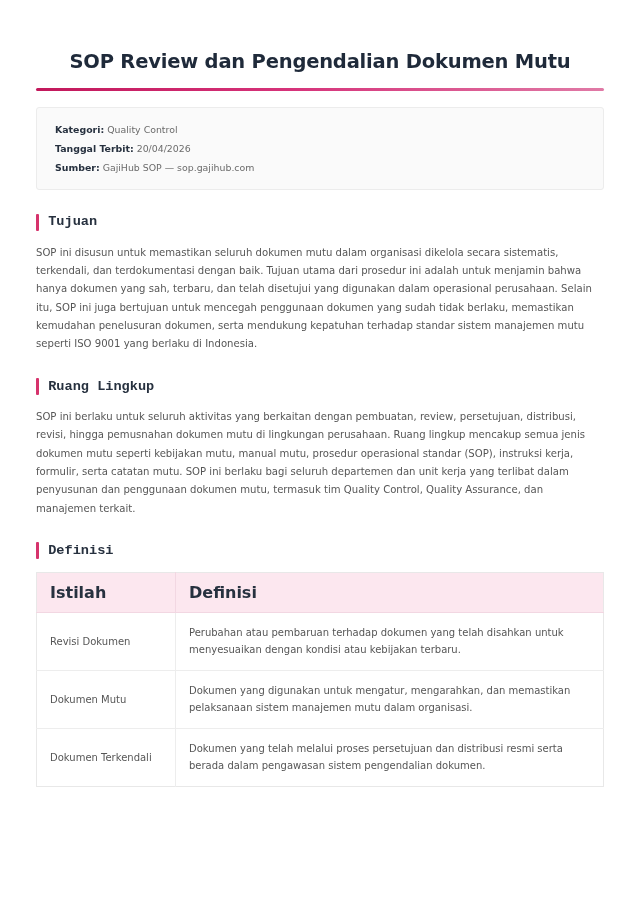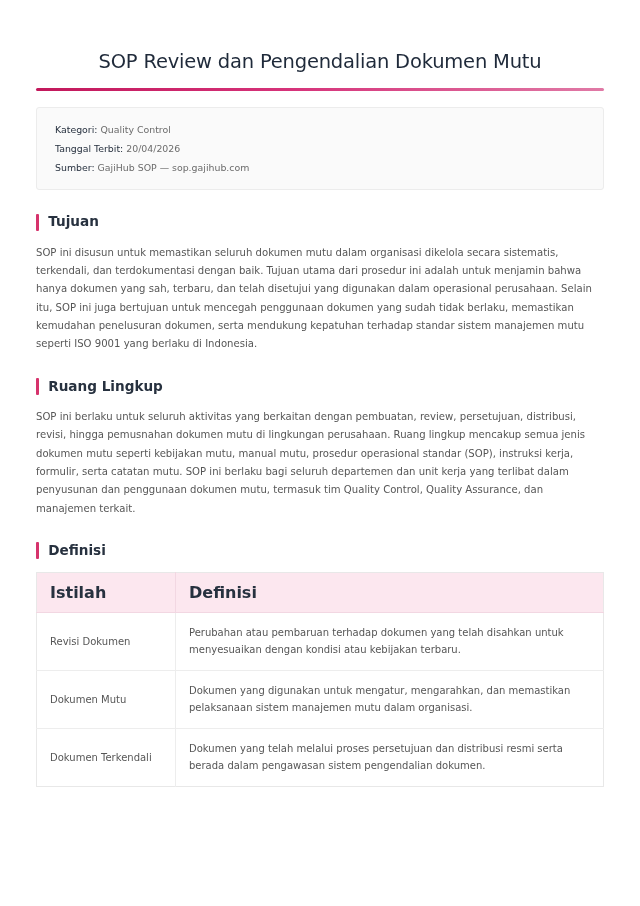--- a/index.html
+++ b/index.html
@@ -21,21 +21,21 @@
     padding: 0 36px;
     position: relative;
   }
 
   
   .doc-title {
     margin: 0;
     padding-top: 50px;
     text-align: center;
     font-size: 19.5px;
-    font-weight: normal;
+    font-weight: bold;
     letter-spacing: -0.2px;
     color: #1f2a3a;
     line-height: 1.25;
   }
   .title-rule {
     margin-top: 14px;
     height: 2.5px;
     border-radius: 2px;
     background: linear-gradient(to right, #c2185b 0%, #d6337a 45%, #e07aa6 100%);
   }
@@ -49,21 +49,21 @@
     padding: 13px 18px 12px 18px;
   }
   .meta-row {
     font-size: 9.4px;
     line-height: 1.0;
     padding: 4.6px 0;
     color: #6b6b6b;
     white-space: nowrap;
   }
   .meta-label {
-    font-weight: normal;
+    font-weight: bold;
     color: #27313f;
   }
 
   
   .para {
     margin: 0;
     font-size: 10.1px;
     line-height: 1.82;
     color: #565656;
     text-align: left;
@@ -85,20 +85,21 @@
     background: #d6336c;
     border-radius: 1px;
     margin-right: 9px;
     flex: none;
   }
   .section-title {
     font-size: 13.6px;
     font-weight: bold;
     color: #27313f;
     line-height: 1;
+    font-family: Liberation Mono, monospace;
   }
 
   
   .def-table {
     width: 100%;
     border-collapse: collapse;
     table-layout: fixed;
     margin-top: 2px;
     border: 1px solid #e8e8e8;
   }

